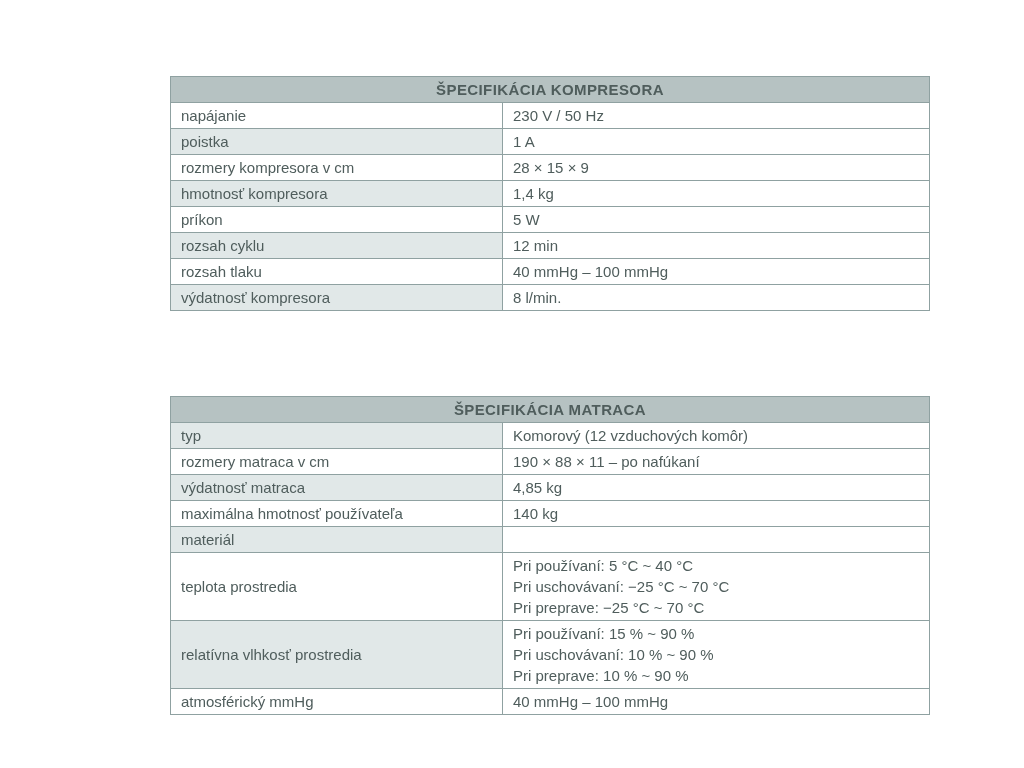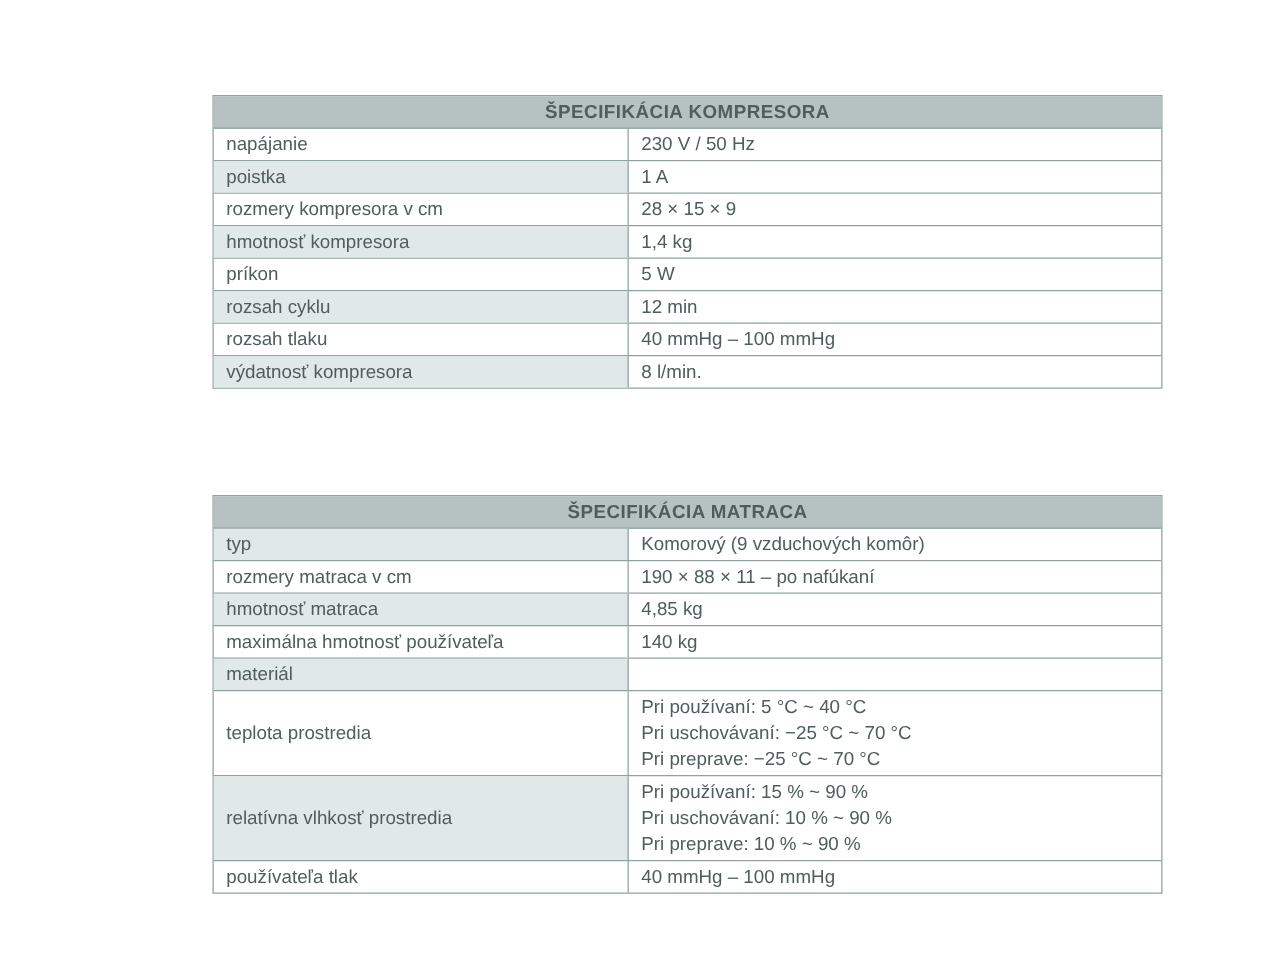--- a/index.html
+++ b/index.html
@@ -128,34 +128,34 @@
 </div>
 
 <div class="spec-table table-mattress">
   <div class="thead">ŠPECIFIKÁCIA MATRACA</div>
 
   <div class="trow">
     <div class="cell label tint">
         <span>typ</span>
       </div>
     <div class="cell value">
-        <span>Komorový (9 vzduchových komôr)</span>
+        <span>Komorový (12 vzduchových komôr)</span>
       </div>
   </div>
   <div class="trow">
     <div class="cell label">
         <span>rozmery matraca v cm</span>
       </div>
     <div class="cell value">
         <span>190 × 88 × 11  – po nafúkaní</span>
       </div>
   </div>
   <div class="trow">
     <div class="cell label tint">
-        <span>hmotnosť matraca</span>
+        <span>výdatnosť matraca</span>
       </div>
     <div class="cell value">
         <span>4,85 kg</span>
       </div>
   </div>
   <div class="trow">
     <div class="cell label">
         <span>maximálna hmotnosť používateľa</span>
       </div>
     <div class="cell value">
@@ -182,19 +182,19 @@
         <span>relatívna vlhkosť prostredia</span>
       </div>
     <div class="cell value">
         <span>Pri používaní: 15 % ~ 90 %
 Pri uschovávaní: 10 % ~ 90 %
 Pri preprave: 10 % ~ 90 %</span>
       </div>
   </div>
   <div class="trow">
     <div class="cell label">
-        <span>používateľa tlak</span>
+        <span>atmosférický mmHg</span>
       </div>
     <div class="cell value">
         <span>40 mmHg – 100 mmHg</span>
       </div>
   </div>
 </div>
 
 </body></html>

